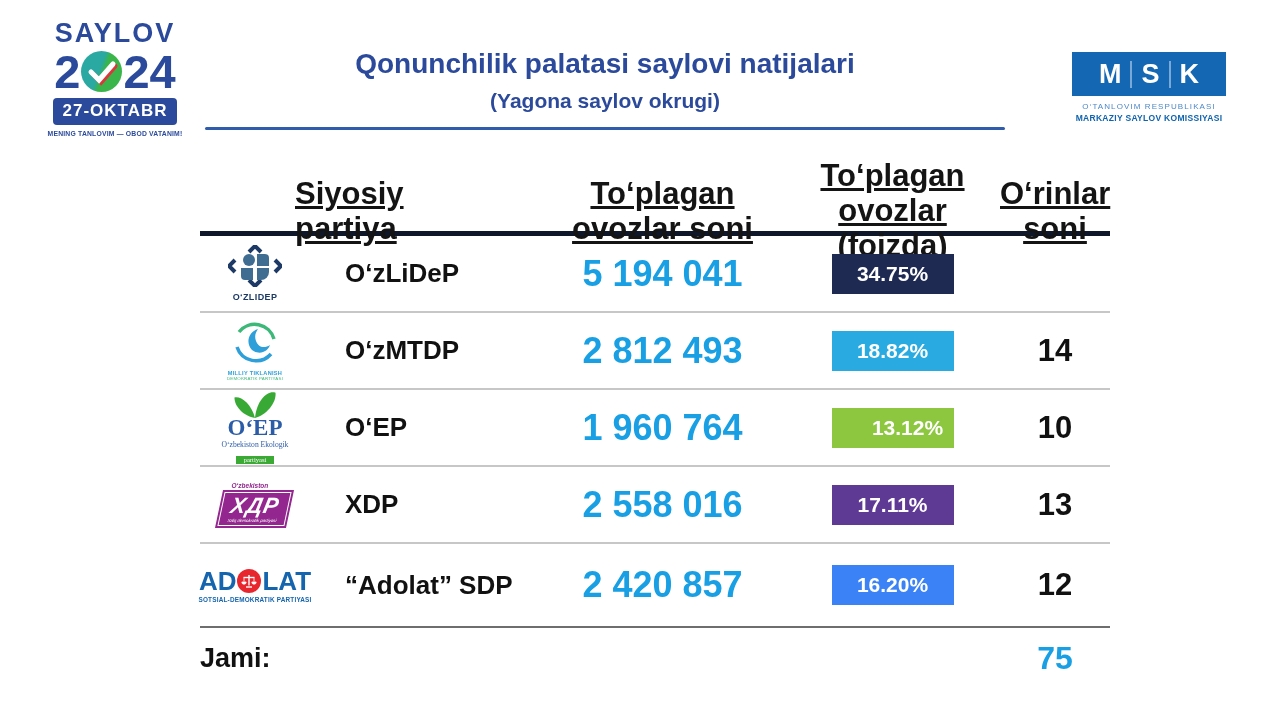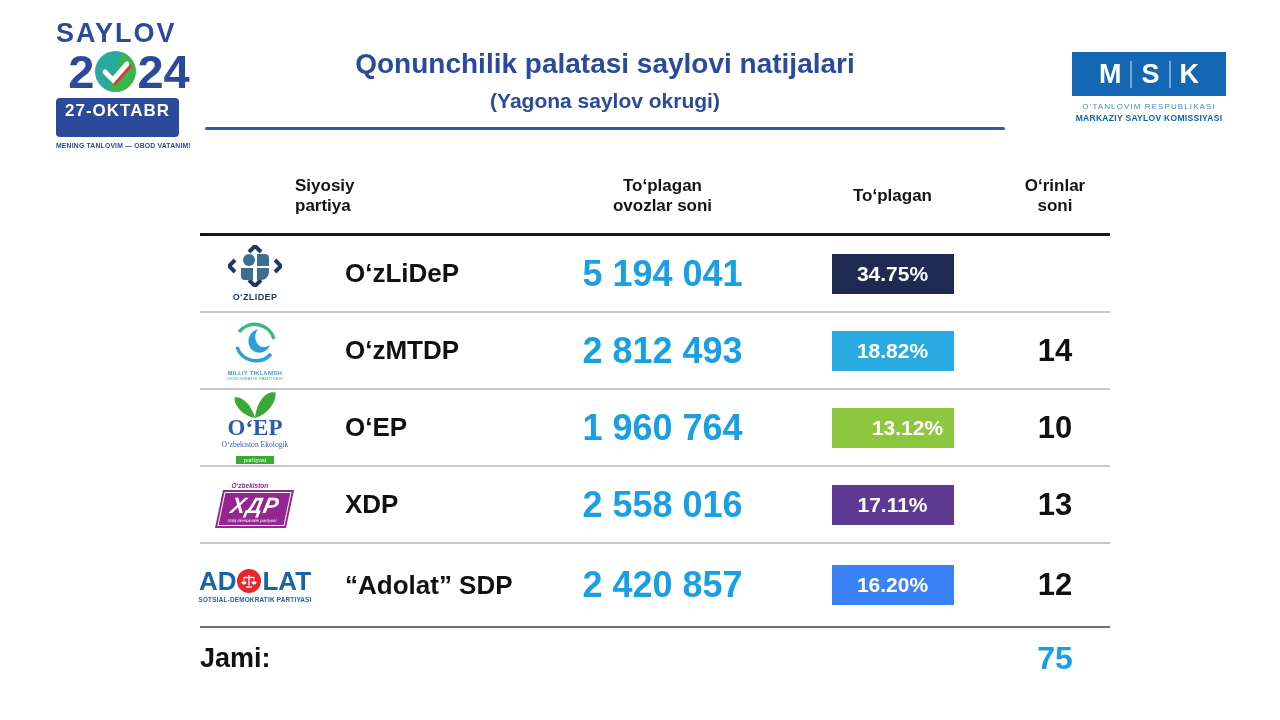--- a/index.html
+++ b/index.html
@@ -7,49 +7,49 @@
   body {
     background:#ffffff;
     font-family:"Liberation Sans", sans-serif;
     position:relative;
     overflow:hidden;
     color:#111;
   }
   .abs { position:absolute; }
 
   
-  #saylov { left:56px; top:20px; width:146px; text-align:left; color:#2b4a9b; }
+  #saylov { left:42px; top:20px; width:146px; text-align:center; color:#2b4a9b; }
   .saylov-word { font-size:27px; font-weight:bold; letter-spacing:2px; line-height:1; }
   .saylov-year { display:flex; align-items:center; justify-content:center; font-size:47px; font-weight:bold; line-height:1; margin-top:1px; }
   .year-circle { width:41px; height:41px; border-radius:50%;
     background:linear-gradient(110deg,#2aa8a2 45%, #39b54a 55%);
     margin:0 1px; position:relative; flex:0 0 auto; }
   .year-circle svg { position:absolute; left:0; top:0; }
   .saylov-date { display:inline-block; background:#2b4a9b; color:#fff; font-weight:bold;
-    font-size:17px; padding:3px 9px 16px; border-radius:4px; letter-spacing:1px; margin-top:3px; }
+    font-size:17px; padding:3px 9px 4px; border-radius:4px; letter-spacing:1px; margin-top:3px; }
   .saylov-slogan { font-size:6.8px; font-weight:bold; margin-top:5px; letter-spacing:0.2px; }
 
   
   #titleblock { left:240px; top:48px; width:730px; text-align:center; color:#2b4a9b; }
   #page-title { font-size:28px; font-weight:bold; }
   #page-subtitle { font-size:21px; font-weight:bold; margin-top:9px; }
   #title-underline { left:205px; top:127px; width:800px; height:3px; background:#2f5cad; border-radius:2px; }
 
   
   #msk { left:1072px; top:52px; width:154px; text-align:center; }
   .msk-box { background:#1467b3; height:44px; display:flex; align-items:center; justify-content:center; }
   .msk-letter { color:#fff; font-size:27px; font-weight:bold; padding:0 9px; line-height:1; }
   .msk-sep { width:2px; height:27px; background:#7aa9d6; }
   .msk-line1 { font-size:8px; color:#4d88c8; letter-spacing:1.1px; margin-top:6px; white-space:nowrap; }
   .msk-line2 { font-size:8.5px; color:#1064ae; font-weight:bold; letter-spacing:0.3px; margin-top:2px; white-space:nowrap; }
 
   
   #results-table { left:200px; top:158px; width:910px; }
   .grid { display:grid; grid-template-columns:110px 230px 245px 215px 110px; align-items:center; }
-  .thead { height:78px; border-bottom:3px solid #0f172a; font-weight:bold; font-size:17px; line-height:1.13; color:#141414; }
+  .thead { height:78px; border-bottom:5px solid #0f172a; font-weight:bold; font-size:31px; line-height:1.13; color:#141414;text-decoration:underline; }
   .th-party { grid-column:1 / span 2; padding-left:95px; text-align:left; }
   .th-center { text-align:center; }
   .th span { display:block; }
   .trow { height:77px; border-bottom:2px solid #c7c7c7; }
   .trow-last { height:84px; border-bottom:2px solid #6e6e6e; }
   .logo-cell { display:flex; justify-content:center; align-items:center; }
   .name-cell { font-size:26px; font-weight:bold; padding-left:35px; }
   .votes-cell { font-size:36px; font-weight:bold; color:#189fe4; text-align:center; }
   .badge-cell { text-align:center; }
   .pct-badge { display:inline-block; min-width:122px; padding:8px 6px; color:#fff;
@@ -131,20 +131,21 @@
     <div class="th th-party">
       <span>Siyosiy</span>
       <span>partiya</span>
     </div>
     <div class="th th-center">
       <span>To‘plagan</span>
       <span>ovozlar soni</span>
     </div>
     <div class="th th-center">
       <span>To‘plagan</span>
+      <span>ovozlar (foizda)</span>
     </div>
     <div class="th th-center">
       <span>O‘rinlar</span>
       <span>soni</span>
     </div>
   </div>
 
   <div class="grid trow">
     <div class="logo-cell">
       <div class="ozlidep">

